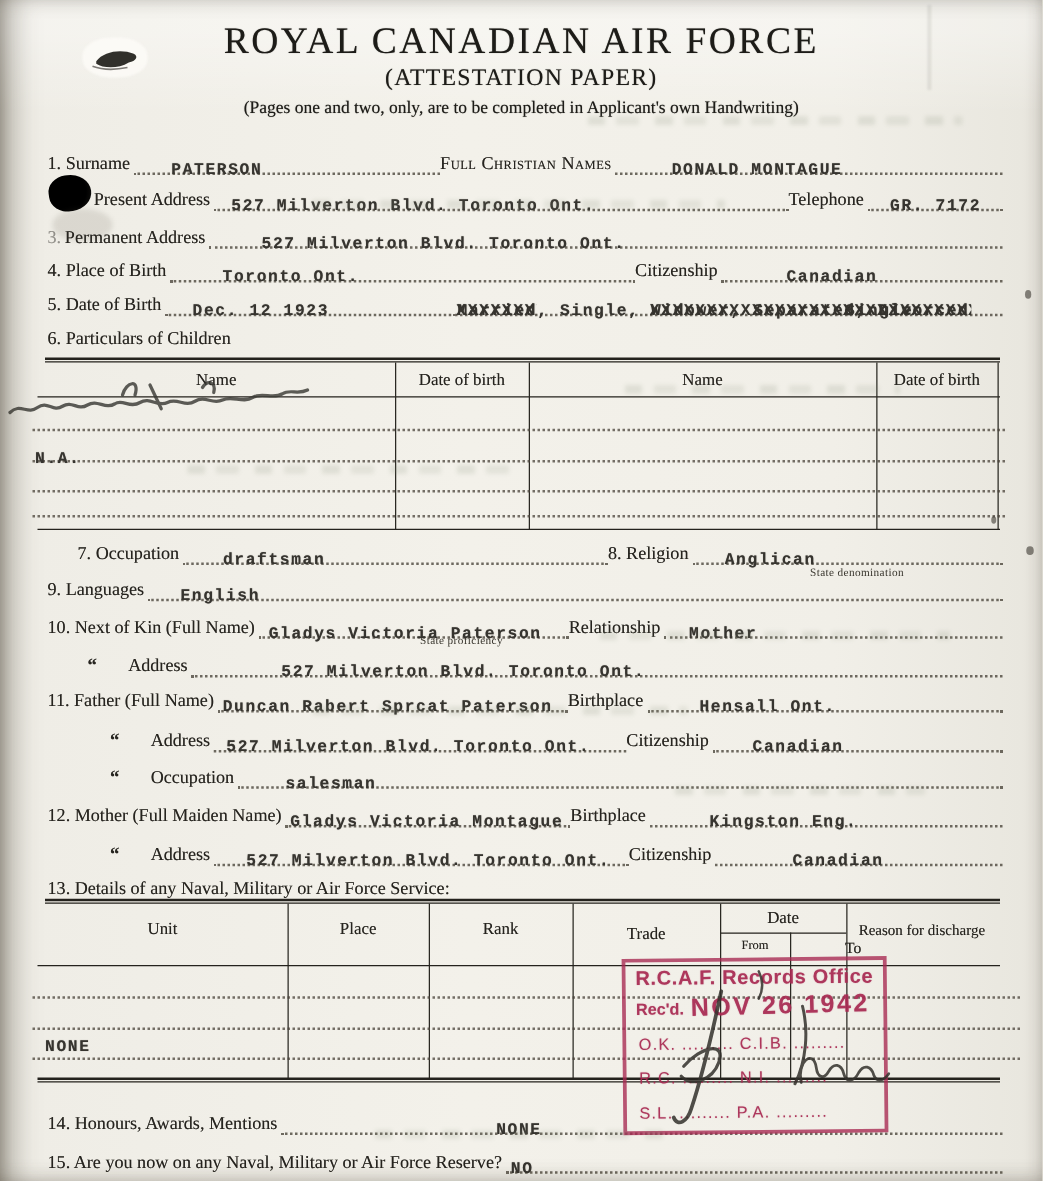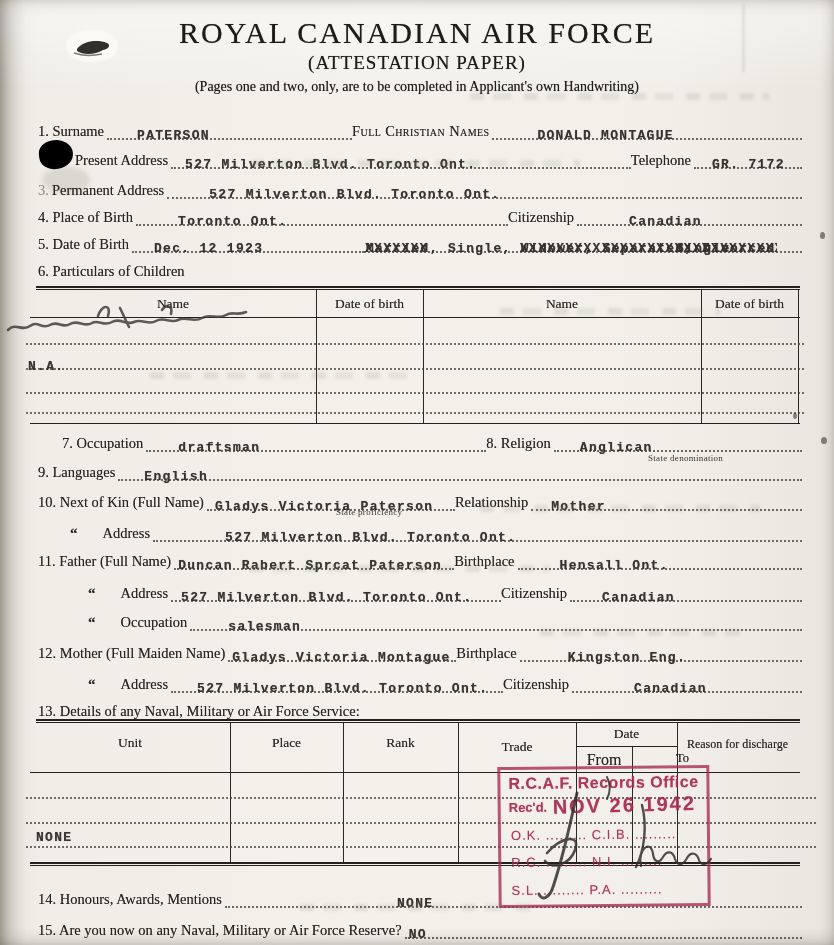--- a/index.html
+++ b/index.html
@@ -251,21 +251,21 @@
   </div>
 
   <div class="tbl" style="left:30px;top:719px;width:770px;height:150px;">
     <div class="hl2" style="left:6px;top:0;width:764px;"></div>
     <div class="cell" style="left:0;width:200px;top:16px;">Unit</div>
     <div class="cell" style="left:200px;width:113px;top:16px;">Place</div>
     <div class="cell" style="left:313px;width:115px;top:16px;">Rank</div>
     <div class="cell" style="left:428px;width:118px;top:20px;">Trade</div>
     <div class="cell" style="left:546px;width:101px;top:7px;">Date</div>
     <div class="hl" style="left:546px;top:27px;width:101px;"></div>
-    <div class="cell" style="left:546px;width:56px;top:32px;font-size:16px;">From</div>
+    <div class="cell" style="left:546px;width:56px;top:32px;font-size:10px;">From</div>
     <div class="cell" style="left:602px;width:45px;top:32px;font-size:12.5px;margin-left:28px;">To</div>
     <div class="cell" style="left:647px;width:121px;top:18px;font-size:12px;">Reason for discharge</div>
     <div class="vl" style="left:200px;top:4px;height:141px;"></div>
     <div class="vl" style="left:313px;top:4px;height:141px;"></div>
     <div class="vl" style="left:428px;top:4px;height:141px;"></div>
     <div class="vl" style="left:546px;top:4px;height:141px;"></div>
     <div class="vl" style="left:602px;top:27px;height:118px;"></div>
     <div class="vl" style="left:647px;top:4px;height:141px;"></div>
     <div class="hl" style="left:0;top:53px;width:770px;"></div>
     <div class="dot" style="left:-4px;top:78px;width:790px;"></div>

